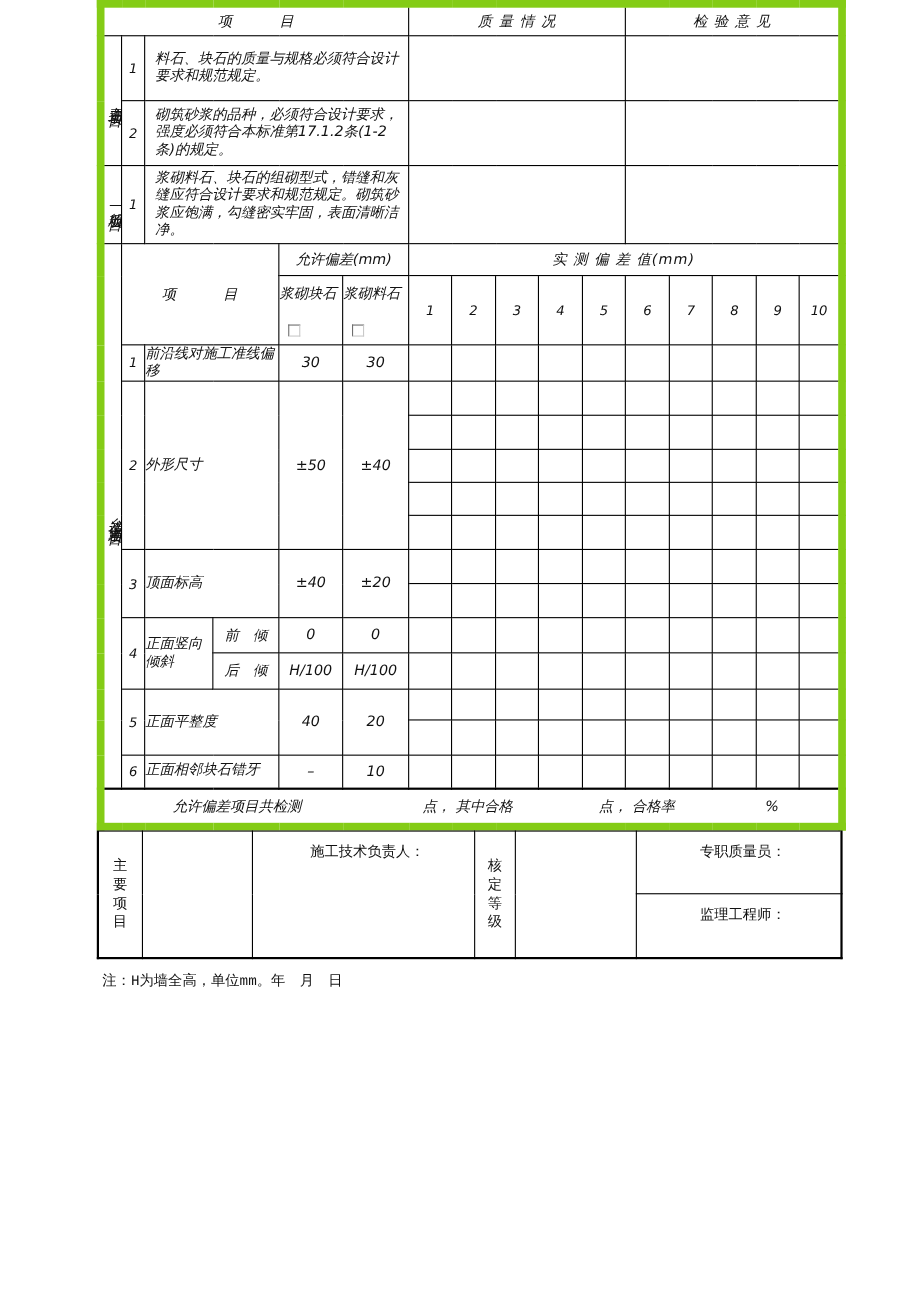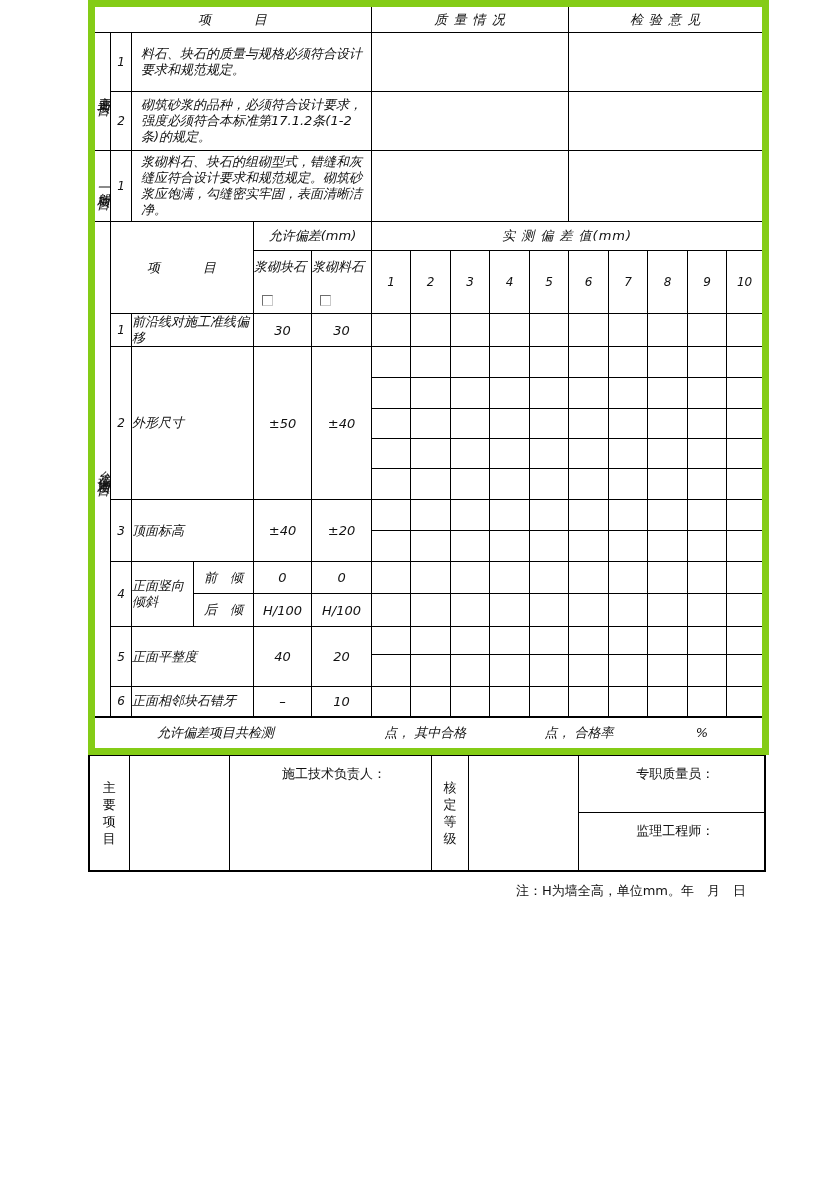--- a/index.html
+++ b/index.html
@@ -42,22 +42,22 @@
 
   .summary { text-align:left; vertical-align:middle; border-top:2px solid #000; white-space:nowrap; }
   .summary .s1 { margin-left:62px; }
   .summary .s2 { margin-left:106px; }
   .summary .s3 { margin-left:74px; }
   .summary .s4 { margin-left:78px; }
 
   .grade { line-height:17px; padding:0 12px; }
   .toptext { text-align:center; vertical-align:top; padding:9px 4px 0 12px; }
 
-  .noteline { margin:10px 0 12px 88px; width:674px; display:flex; justify-content:flex-end;
-              font-size:13px; padding:0 16px 0 5px; }
+  .noteline { margin:10px 0 12px 88px; width:674px; display:flex; justify-content:flex-start;
+              font-size:13px; padding:0 16px 0 5px;font-family:Liberation Mono, monospace; }
 </style>
 </head>
 <body>
 
 <div class="page">
 
 
 
   <table class="main">
     <colgroup>

